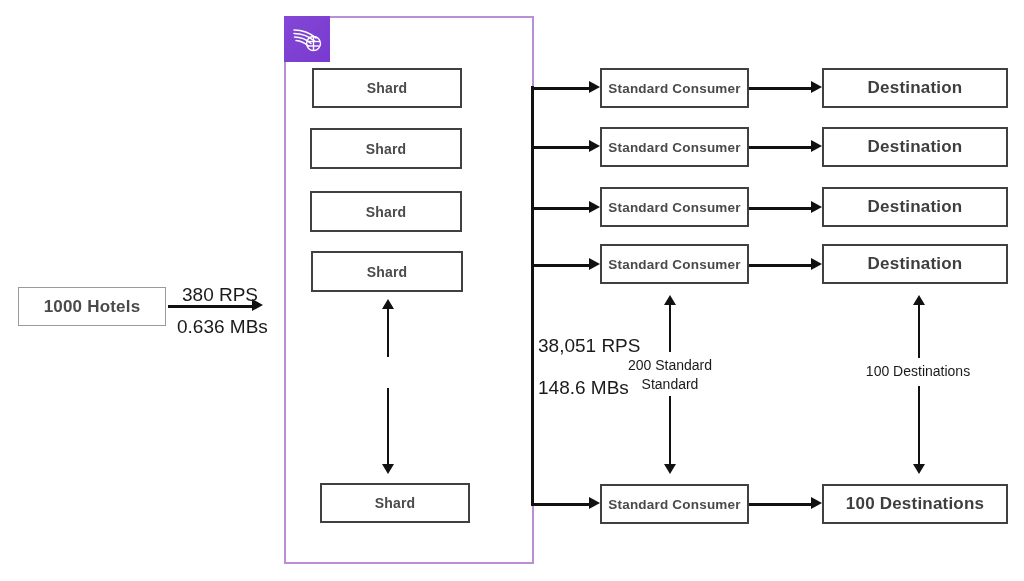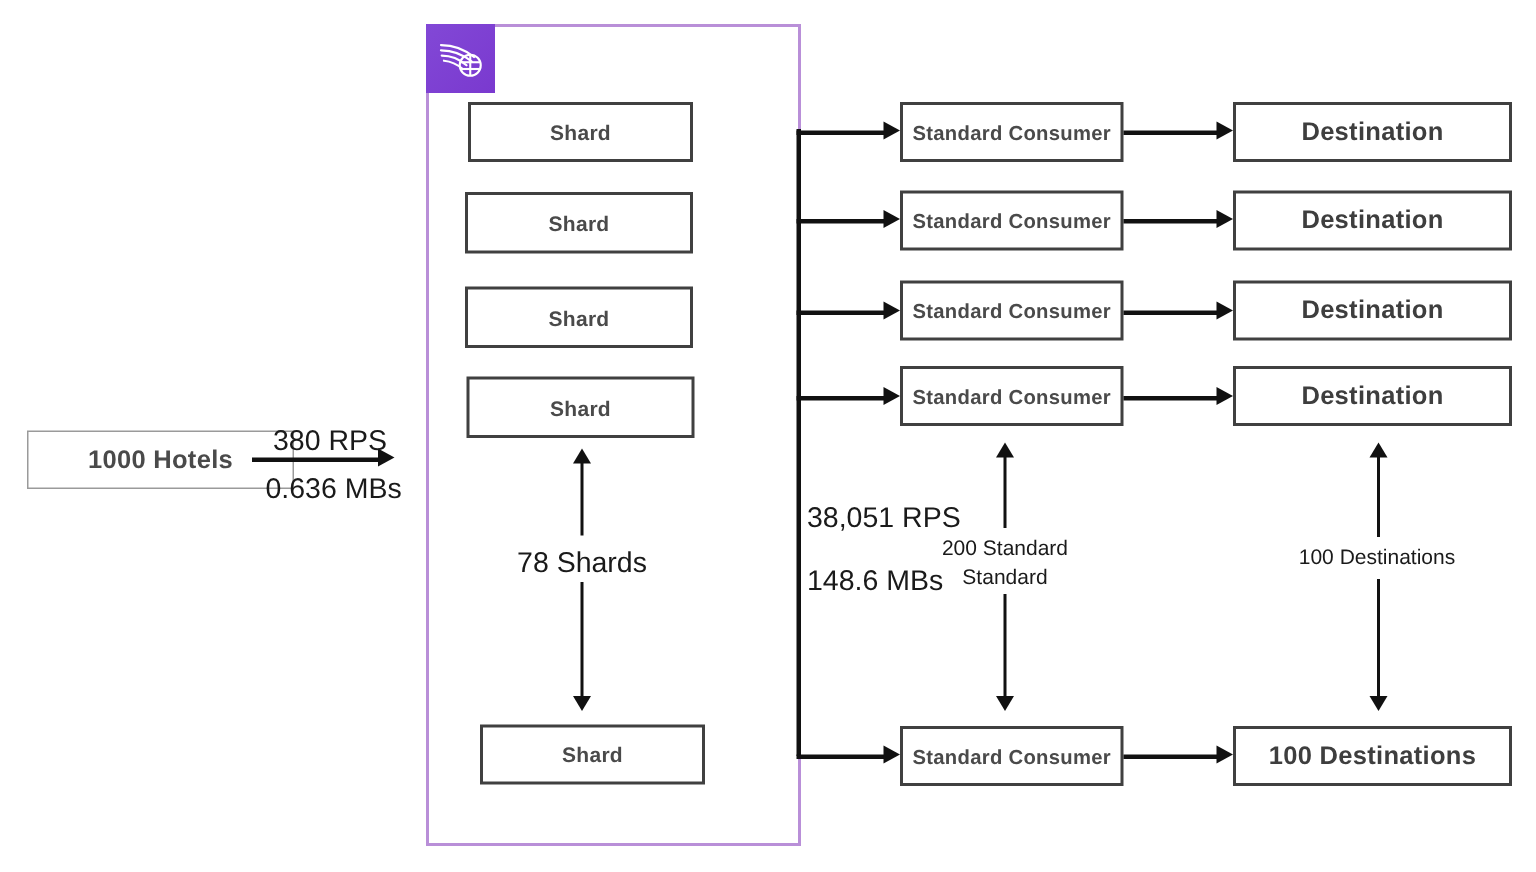--- a/index.html
+++ b/index.html
@@ -120,21 +120,21 @@
     border-left: 6px solid transparent;
     border-right: 6px solid transparent;
     border-top: 10px solid #111111;
   }
 </style>
 </head>
 <body>
 
 <div id="canvas">
 
-  <div class="box thin" style="left:18px; top:287px; width:178px; height:39px; font-size:17px;">
+  <div class="box thin" style="left:18px; top:287px; width:148px; height:39px; font-size:17px;">
     <span>1000 Hotels</span>
   </div>
 
   <div class="hline" style="left:168px; top:305px; width:86px;"></div>
   <div class="arrow-right" style="left:252px; top:299px;"></div>
 
   <div class="label" style="left:182px; top:281px;">380 RPS</div>
   <div class="label" style="left:177px; top:313px;">0.636 MBs</div>
 
   <div id="shard-container"></div>
@@ -168,21 +168,20 @@
   </div>
   <div class="box" style="left:311px; top:251px; width:152px; height:41px; font-size:14px;">
     <span>Shard</span>
   </div>
   <div class="box" style="left:320px; top:483px; width:150px; height:40px; font-size:14px;">
     <span>Shard</span>
   </div>
 
   <div class="arrow-up" style="left:382px; top:299px;"></div>
   <div class="thin-vline" style="left:387px; top:308px; height:49px;"></div>
-  <div class="label center" style="left:333px; top:362px; width:110px;">78 Shards</div>
   <div class="thin-vline" style="left:387px; top:388px; height:76px;"></div>
   <div class="arrow-down" style="left:382px; top:464px;"></div>
 
   <div class="vline" style="left:531px; top:86px; height:418px;"></div>
 
   <div class="label" style="left:538px; top:332px;">38,051 RPS</div>
   <div class="label" style="left:538px; top:374px;">148.6 MBs</div>
 
   <div class="hline" style="left:531px; top:87px; width:60px;"></div>
   <div class="arrow-right" style="left:589px; top:81px;"></div>

